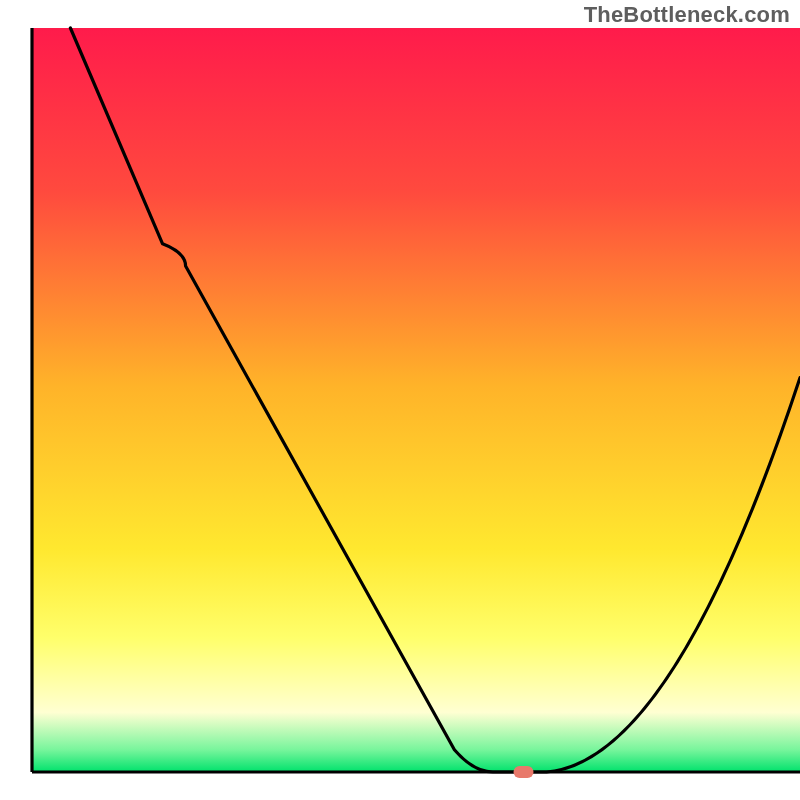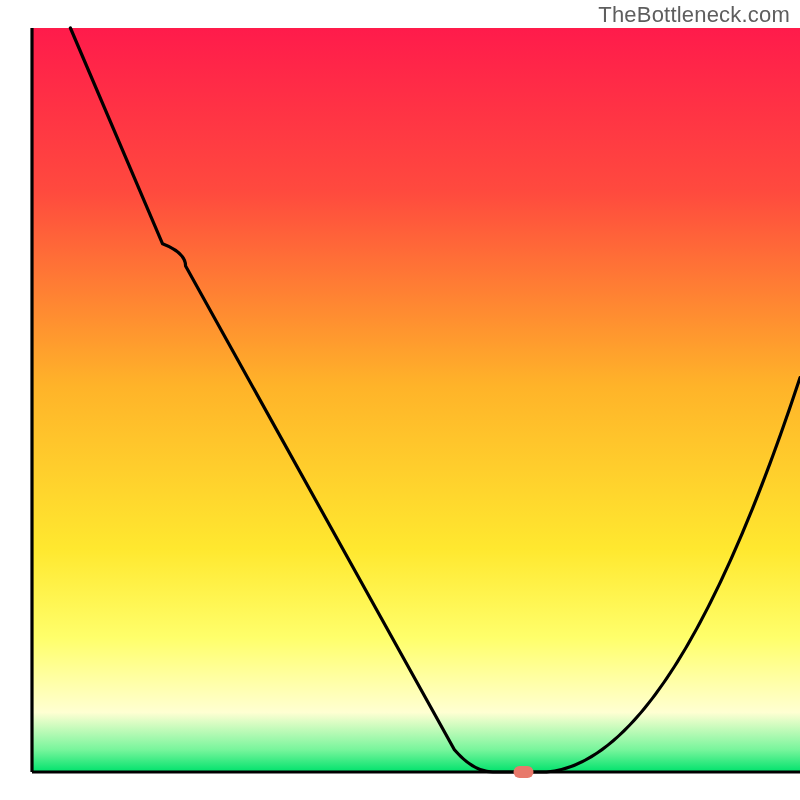--- a/index.html
+++ b/index.html
@@ -15,21 +15,21 @@
     position: relative;
     width: 800px;
     height: 800px;
   }
   .watermark {
     position: absolute;
     top: 2px;
     right: 10px;
     color: #5e5e5e;
     font-size: 22px;
-    font-weight: 400;
+    font-weight: 700;
     letter-spacing: 0.2px;
     z-index: 10;
   }
   svg.chart {
     position: absolute;
     top: 0;
     left: 0;
     width: 800px;
     height: 800px;
     display: block;

